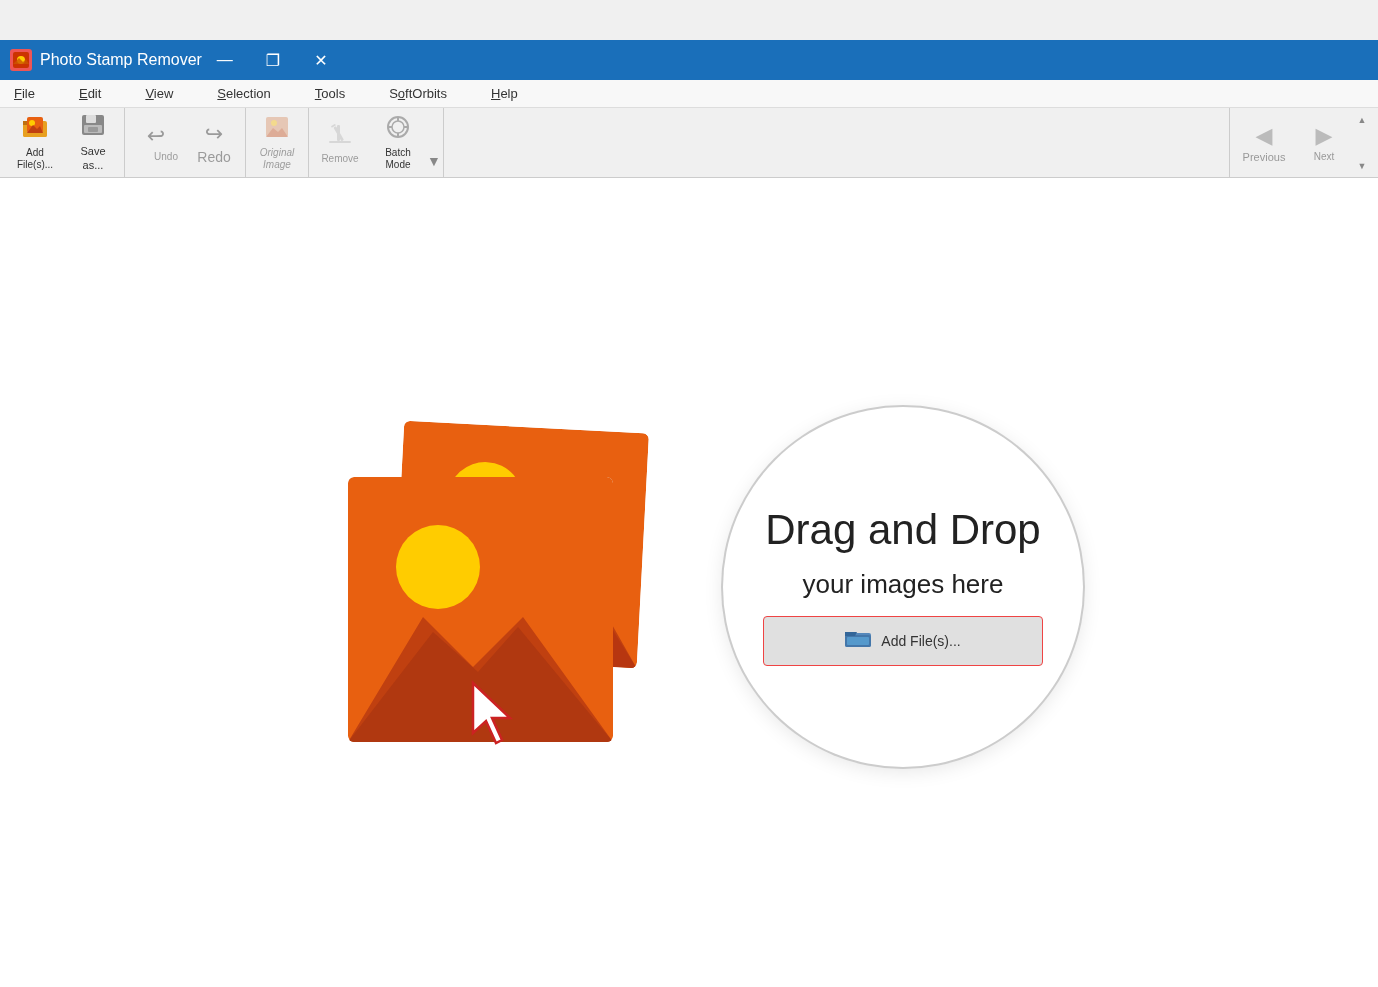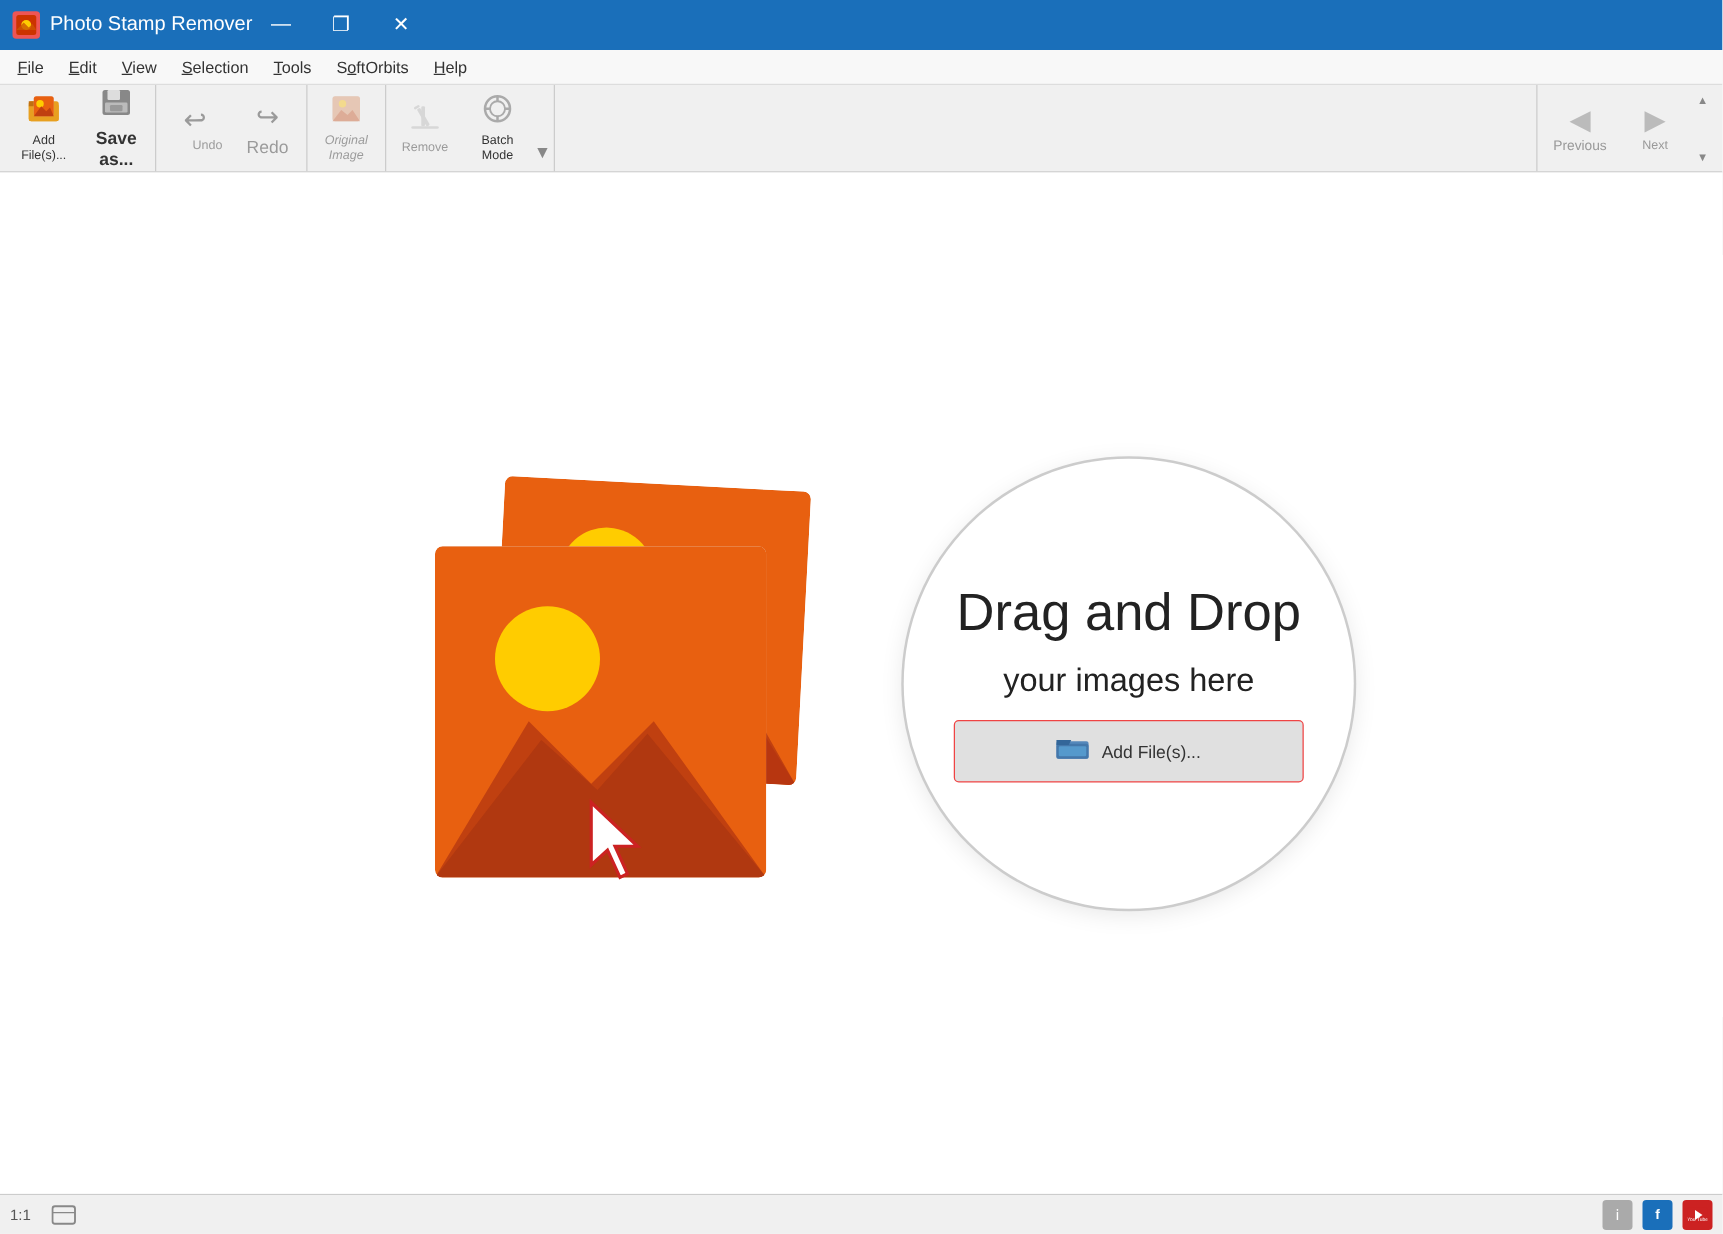--- a/index.html
+++ b/index.html
@@ -7,20 +7,21 @@
 
     
     #title-bar {
       width: 100%;
       height: 40px;
       background: #1a6fba;
       display: flex;
       align-items: center;
       padding: 0 10px;
       color: white;
+      margin-top: 40px;
     }
     #title-bar-icon {
       width: 22px; height: 22px;
       margin-right: 8px;
       background: #e55;
       border-radius: 3px;
       display: flex; align-items: center; justify-content: center;
       font-size: 12px; font-weight: bold; color: white;
     }
     #title-bar-controls { display: flex; gap: 2px; }
@@ -32,20 +33,21 @@
 
     
     #menu-bar {
       width: 100%;
       height: 28px;
       background: #f8f8f8;
       border-bottom: 1px solid #ddd;
       display: flex;
       align-items: center;
       padding: 0 4px;
+      gap: 24px;
     }
     .menu-item {
       padding: 4px 10px;
       font-size: 13px;
       cursor: pointer;
       color: #333;
     }
     .menu-item span { text-decoration: underline; }
 
     
@@ -273,21 +275,21 @@
     </div>
     <div class="toolbar-btn">
       <span class="toolbar-icon">
         <svg width="26" height="24" viewBox="0 0 26 24">
           <rect x="2" y="2" width="22" height="20" rx="2" fill="#888"></rect>
           <rect x="6" y="2" width="10" height="8" rx="1" fill="#ddd"></rect>
           <rect x="4" y="12" width="18" height="8" rx="1" fill="#bbb"></rect>
           <rect x="8" y="14" width="10" height="5" rx="1" fill="#999"></rect>
         </svg>
       </span>
-      <span style="font-size:14px; text-align:center; line-height:1.2;font-weight:bold;">Save<br>as...</span>
+      <span style="font-size:11px; text-align:center; line-height:1.2;">Save<br>as...</span>
     </div>
   </div>
 
   <div class="toolbar-group">
     <div class="toolbar-btn disabled">
       <span class="toolbar-icon" style="font-size:22px;">↩</span>
       <span style="font-size:10px;margin-left:20px;">Undo</span>
     </div>
     <div class="toolbar-btn disabled">
       <span class="toolbar-icon" style="font-size:22px;">↪</span>

